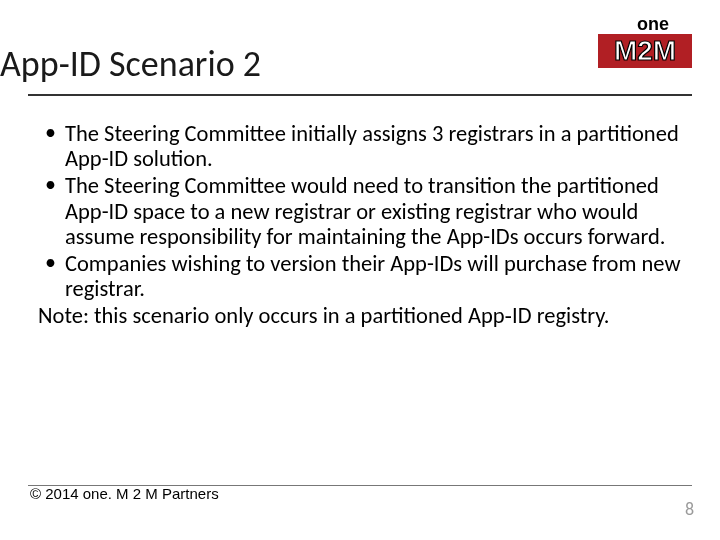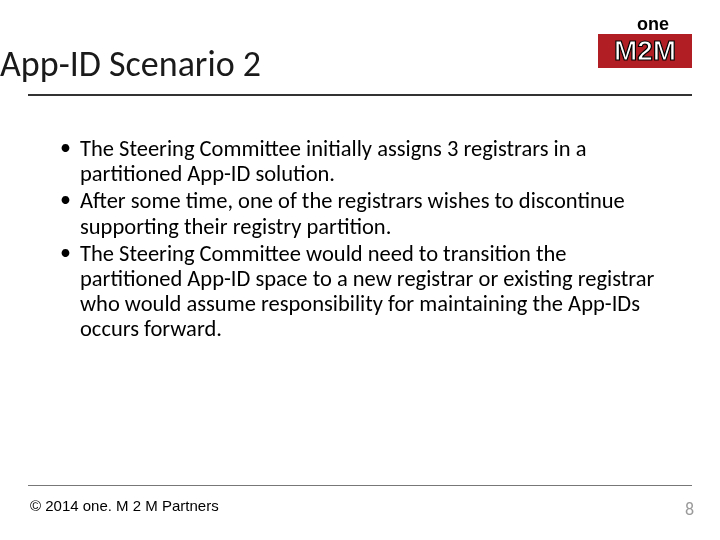--- a/index.html
+++ b/index.html
@@ -52,21 +52,21 @@
     position: absolute;
     top: 120px;
     left: 38px;
     width: 646px;
     font-size: 22.5px;
     line-height: 1.12;
     color: #000;
   }
   .body ul {
     list-style: none;
-    margin: 16px;
+    margin: 1px;
     padding: 0;
   }
   .body li {
     position: relative;
     padding-left: 26px;
     margin: 0 0 2px 0;
   }
   .body li::before {
     content: "•";
     position: absolute;
@@ -82,21 +82,21 @@
     position: absolute;
     left: 28px;
     width: 664px;
     bottom: 54px;
     height: 0;
     border-top: 1px solid #777;
   }
   .copyright {
     position: absolute;
     left: 30px;
-    bottom: 26px;
+    bottom: 38px;
     font-family: Arial, sans-serif;
     font-size: 15px;
     color: #000;
   }
   .pagenum {
     position: absolute;
     right: 26px;
     bottom: 20px;
     font-size: 18px;
     color: #9a9a9a;
@@ -118,22 +118,23 @@
   </div>
 
   <div class="title-wrap">
     <span class="title">App-ID Scenario 2</span>
   </div>
   <div class="title-rule"></div>
 
   <div class="body">
     <ul>
       <li><span>The Steering Committee initially assigns 3 registrars in a partitioned App-ID solution.</span></li>
-      <li><span>After some time, one of the registrars wishes to discontinue supporting their registry partition.</span></li>
       <li><span>The Steering Committee would need to transition the partitioned App-ID space to a new registrar or existing registrar who would assume responsibility for maintaining the App-IDs occurs forward.</span></li>
+      <li><span>Companies wishing to version their App-IDs will purchase from new registrar.</span></li>
     </ul>
+    <div class="note">Note: this scenario only occurs in a partitioned App‑ID registry.</div>
   </div>
 
   <div class="footer-rule"></div>
   <div class="copyright">© 2014 one. M 2 M Partners</div>
   <div class="pagenum">8</div>
 
 </div>
 
 </body></html>

